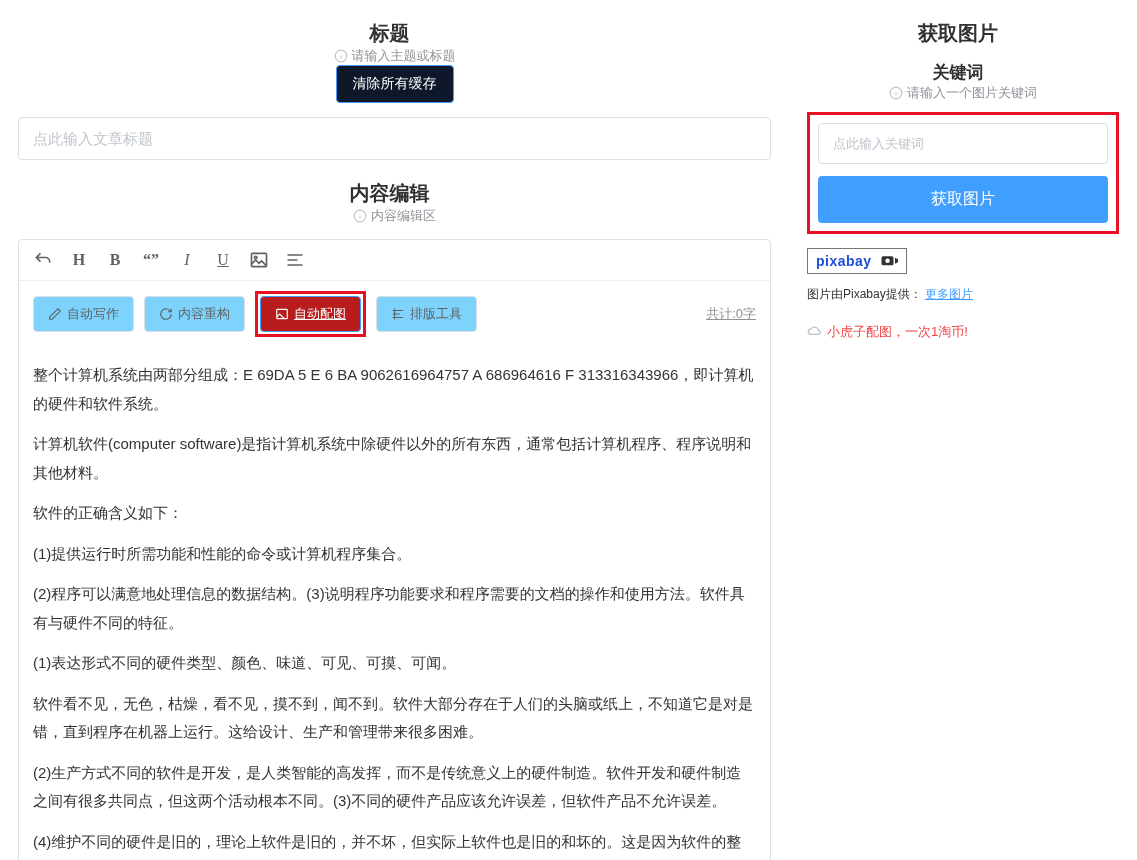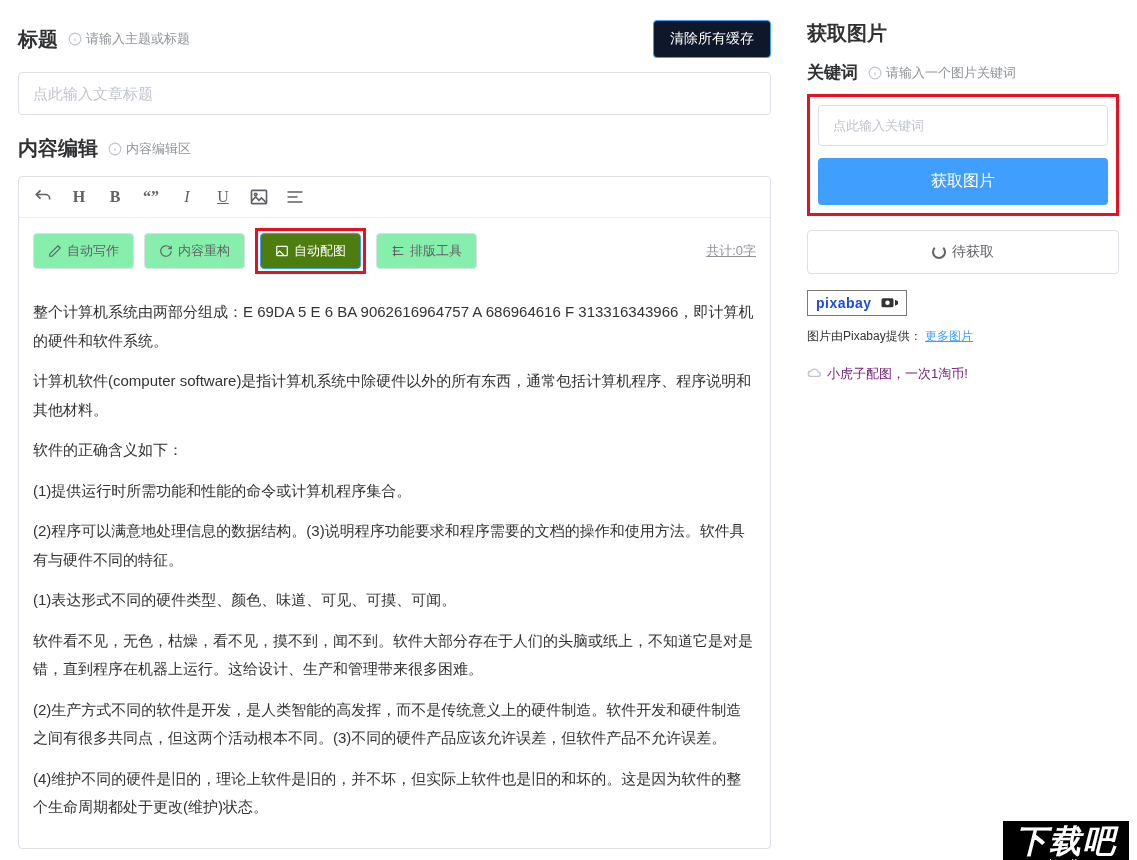--- a/index.html
+++ b/index.html
@@ -1,39 +1,39 @@
 <!DOCTYPE html>
 <html><head>
   <meta charset="utf-8">
   <style>
     * { box-sizing: border-box; margin: 0; padding: 0; }
     body { font-family: "Microsoft YaHei", "PingFang SC", sans-serif; background: #fff; color: #333; font-size: 14px; }
     .container { display: flex; width: 1137px; min-height: 860px; }
     .main { flex: 1; padding: 20px 18px; }
     .sidebar { width: 348px; padding: 20px 18px; }
     
-    .section-header { display: flex; align-items: center; margin-bottom: 14px; }
+    .section-header { display: flex; align-items: center; margin-bottom: 14px; flex-direction: column; }
     .section-title { font-size: 20px; font-weight: 600; color: #303133; margin-right: 10px; }
     .section-hint { font-size: 13px; color: #909399; display: inline-flex; align-items: center; }
     .hint-icon { display: inline-flex; width: 14px; height: 14px; margin-right: 4px; }
     .spacer { flex: 1; }
     
     .btn { display: inline-flex; align-items: center; justify-content: center; padding: 9px 16px; border-radius: 4px; font-size: 14px; cursor: pointer; border: 1px solid transparent; white-space: nowrap; }
     .btn-primary { background: #0f172a; color: #fff; border-color: #409eff; }
     .btn-icon { margin-right: 5px; width: 14px; height: 14px; display: inline-flex; }
     
     .title-input { width: 100%; padding: 12px 14px; border: 1px solid #dcdfe6; border-radius: 4px; font-size: 15px; color: #606266; margin-bottom: 20px; }
     .title-input::placeholder { color: #c0c4cc; }
     
     .editor-box { border: 1px solid #dcdfe6; border-radius: 4px; }
     .toolbar-row1 { padding: 10px 14px; display: flex; gap: 16px; border-bottom: 1px solid #ebeef5; }
     .tb-btn { width: 20px; height: 20px; display: inline-flex; align-items: center; justify-content: center; color: #606266; cursor: pointer; font-size: 16px; }
     .toolbar-row2 { padding: 10px 14px; display: flex; align-items: center; gap: 10px; }
-    .action-btn { padding: 8px 14px; border-radius: 4px; font-size: 13px; cursor: pointer; border: 1px solid #dcdfe6; background: #86efac; color: #606266; display: inline-flex; align-items: center; }
-    .action-btn.active { background: #4d7c0f; color: #fff; border-color: #409eff; }
+    .action-btn { padding: 8px 14px; border-radius: 4px; font-size: 13px; cursor: pointer; border: 1px solid #dcdfe6; background: #7dd3fc; color: #606266; display: inline-flex; align-items: center; }
+    .action-btn.active { background: #b91c1c; color: #fff; border-color: #409eff; text-decoration: underline; }
     .char-count { margin-left: auto; font-size: 13px; color: #909399; text-decoration: underline; }
     
     .highlight-red { border: 3px solid #e81123; padding: 2px; display: inline-block; }
     
     .content-area { padding: 14px; font-size: 15px; line-height: 1.9; color: #333; }
     .content-area p { margin-bottom: 12px; }
     
     .keyword-input { width: 100%; padding: 12px 14px; border: 1px solid #dcdfe6; border-radius: 4px; font-size: 13px; color: #606266; margin-bottom: 12px; }
     .keyword-input::placeholder { color: #c0c4cc; }
     
@@ -42,21 +42,21 @@
     
     .status-box { border: 1px solid #dcdfe6; border-radius: 4px; padding: 12px; text-align: center; color: #606266; margin-bottom: 16px; display: flex; align-items: center; justify-content: center; gap: 6px; }
     .spinner { width: 14px; height: 14px; border: 2px solid #606266; border-radius: 50%; border-top-color: transparent; display: inline-block; }
     
     .pixabay-badge { display: inline-block; border: 1px solid #777; padding: 4px 8px; font-size: 14px; color: #1d4ed8; margin-bottom: 12px; }
     .pixabay-label { font-weight: 600; letter-spacing: 0.5px; }
     
     .credit-line { font-size: 12px; color: #333; margin-bottom: 20px; }
     .credit-line a { color: #409eff; text-decoration: underline; }
     
-    .footer-note { font-size: 13px; color: #701a75; display: flex; align-items: center; gap: 4px; }
+    .footer-note { font-size: 13px; color: #ef4444; display: flex; align-items: center; gap: 4px; }
     
     .watermark { position: absolute; bottom: 0; right: 8px; color: #fff; background: #000; padding: 4px 12px 0; font-size: 16px; }
     .watermark-big { font-size: 32px; font-weight: bold; font-style: italic; letter-spacing: 2px; line-height: 1; }
     .watermark-url { font-size: 11px; letter-spacing: 0.5px; }
     .page { position: relative; width: 1137px; }
   </style>
 </head>
 <body>
 
 <div class="page">
@@ -186,24 +186,20 @@
         </span>
         <span>请输入一个图片关键词</span>
       </span>
     </div>
 
     <div class="fetch-btn-wrap">
       <input class="keyword-input" placeholder="点此输入关键词" style="">
       <button class="fetch-btn">获取图片</button>
     </div>
 
-    <div class="status-box">
-      <span class="spinner"></span>
-      <span>待获取</span>
-    </div>
 
     <div class="pixabay-badge">
       <span class="pixabay-label">pixabay</span>
       <span style="margin-left:4px">
         <svg width="18" height="12" viewBox="0 0 24 16" fill="#333">
               <rect x="2" y="3" width="16" height="12" rx="2"></rect>
               <circle cx="10" cy="9" r="3" fill="#fff"></circle>
               <path d="M20 5l4 2v4l-4 2z"></path>
             </svg>
       </span>

